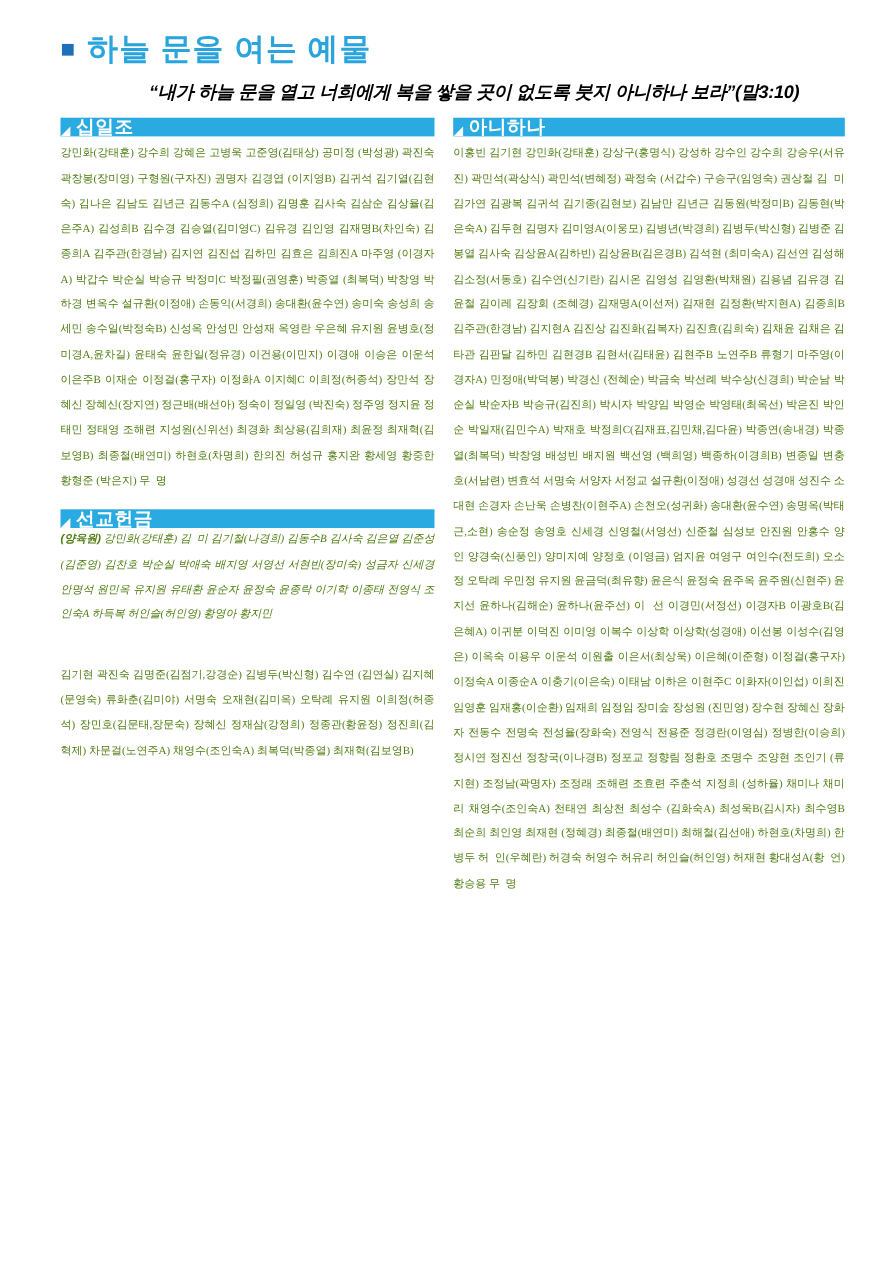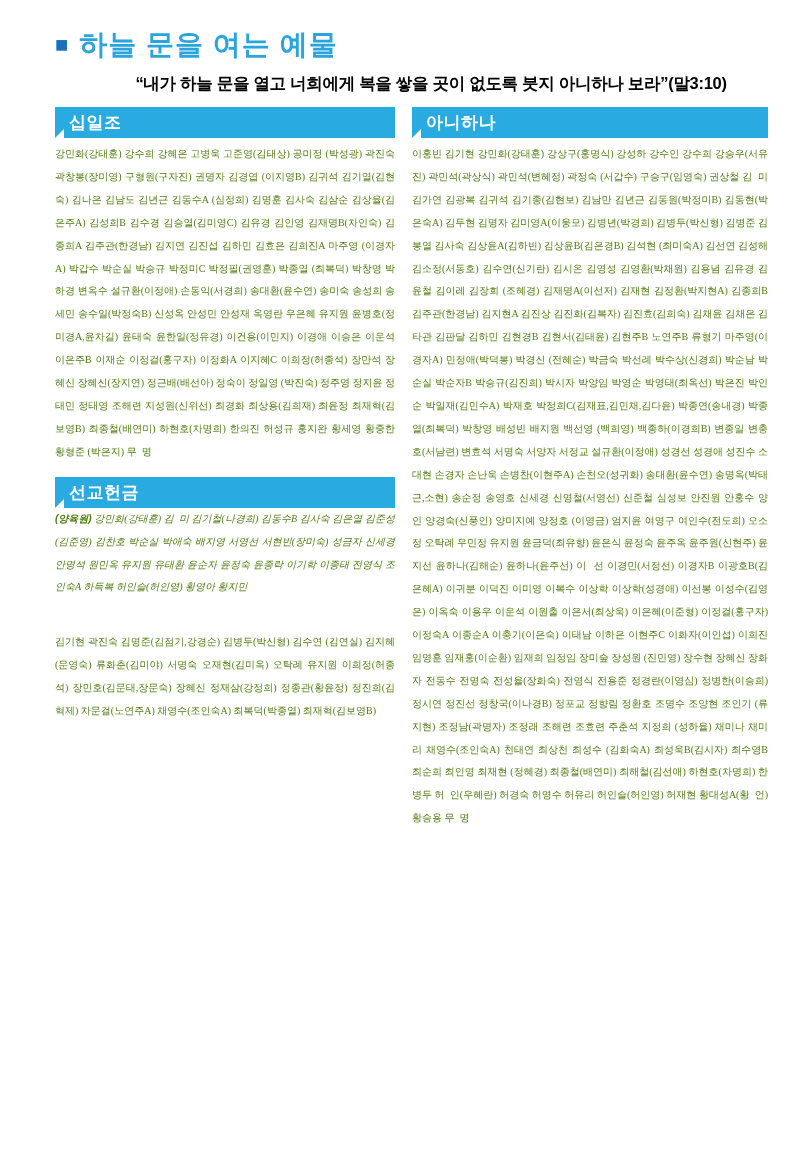--- a/index.html
+++ b/index.html
@@ -10,30 +10,30 @@
     padding:26px 33px 10px 55px;
   }
   .title-row{
     font-family:"Liberation Sans","DejaVu Sans",sans-serif;
     font-weight:bold;font-size:28px;letter-spacing:1px;
     color:#29a4dd;display:flex;align-items:center;gap:10px;
   }
   .title-row .bullet{color:#1d70b7;font-size:22px;line-height:1;}
   .subtitle{
     font-family:"Liberation Sans","DejaVu Sans",sans-serif;
-    font-weight:bold;font-size:16.5px;color:#000;
+    font-weight:bold;font-style:italic;font-size:16.5px;color:#000;
     text-align:center;margin:9px 0 12px 40px;letter-spacing:-0.3px;
   }
   .columns{display:flex;gap:17px;align-items:stretch;min-height:1064px;}
   .col{display:flex;flex-direction:column;}
   .col-left{width:340px;flex:0 0 340px;}
   .col-right{width:356px;flex:0 0 356px;}
   .section{margin:0;}
   .sec-header{
-    position:relative;background:#29abe2;height:31px;
+    position:relative;background:#29abe2;height:17px;
     display:flex;align-items:center;
     font-family:"Liberation Sans","DejaVu Sans",sans-serif;
     font-weight:bold;font-size:17px;color:#ffffff;
     padding-left:14px;letter-spacing:0.5px;overflow:hidden;
   }
   .sec-header::before{
     content:"";position:absolute;left:0;bottom:0;
     width:0;height:0;border-style:solid;
     border-width:0 0 9px 9px;border-color:transparent transparent #ffffff transparent;
   }

